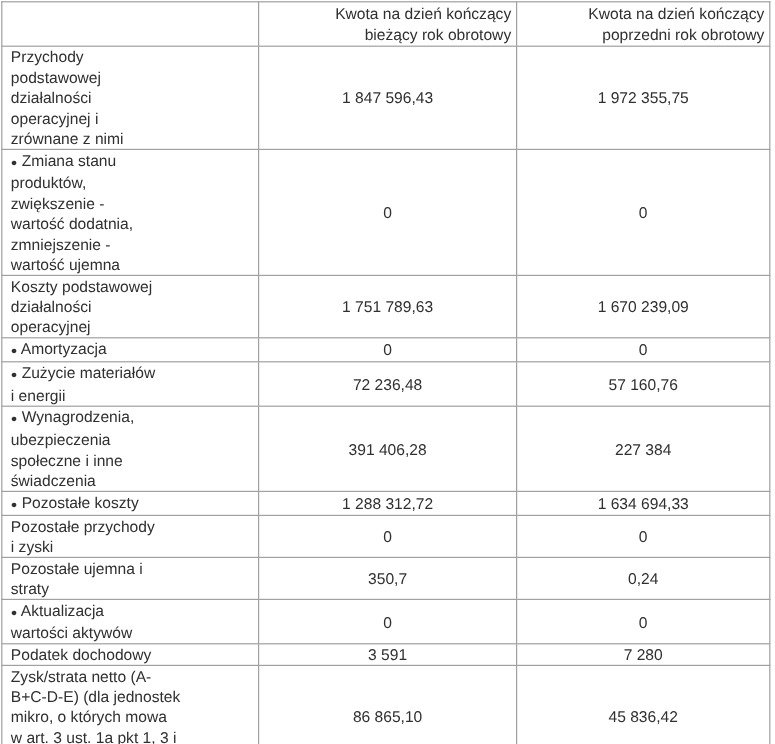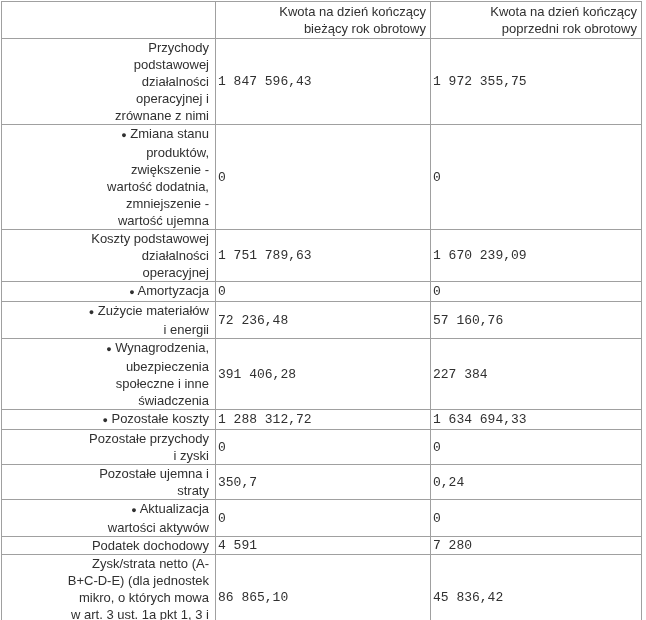--- a/index.html
+++ b/index.html
@@ -35,28 +35,27 @@
     vertical-align: middle;
     font-weight: normal;
     overflow: hidden;
   }
   th.col-head {
     text-align: right;
     white-space: pre-line;
     padding: 1px 4px;
   }
   td.row-label {
-    text-align: right;
+    text-align: left;
     white-space: pre-line;
     padding: 0 6px 0 7px;
   }
   td.cell-value {
-    text-align: left;
+    text-align: center;
     padding: 0 2px;
-    font-family: Liberation Mono, monospace;
   }
   span.bullet {
     font-size: 9px;
     line-height: 17px;
   }
 </style>
 </head>
 <body>
 
 <table class="fin-table">
@@ -138,21 +137,21 @@
         <td class="cell-value">0,24</td>
       </tr>
       <tr>
         <td class="row-label"><span class="bullet">●</span> Aktualizacja
 wartości aktywów</td>
         <td class="cell-value">0</td>
         <td class="cell-value">0</td>
       </tr>
       <tr>
         <td class="row-label">Podatek dochodowy</td>
-        <td class="cell-value">4 591</td>
+        <td class="cell-value">3 591</td>
         <td class="cell-value">7 280</td>
       </tr>
       <tr>
         <td class="row-label">Zysk/strata netto (A-
 B+C-D-E) (dla jednostek
 mikro, o których mowa
 w art. 3 ust. 1a pkt 1, 3 i
 4 oraz ust. 1b ustawy)</td>
         <td class="cell-value">86 865,10</td>
         <td class="cell-value">45 836,42</td>

